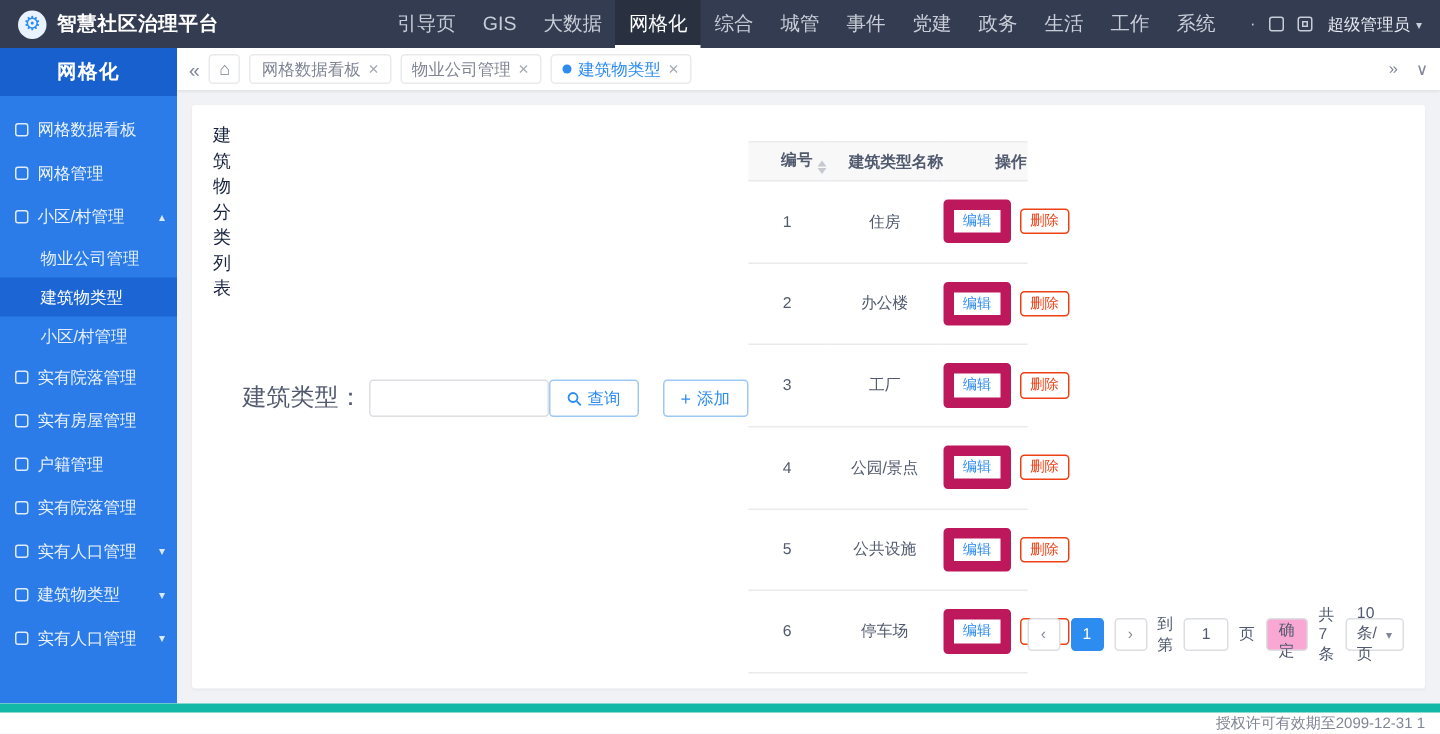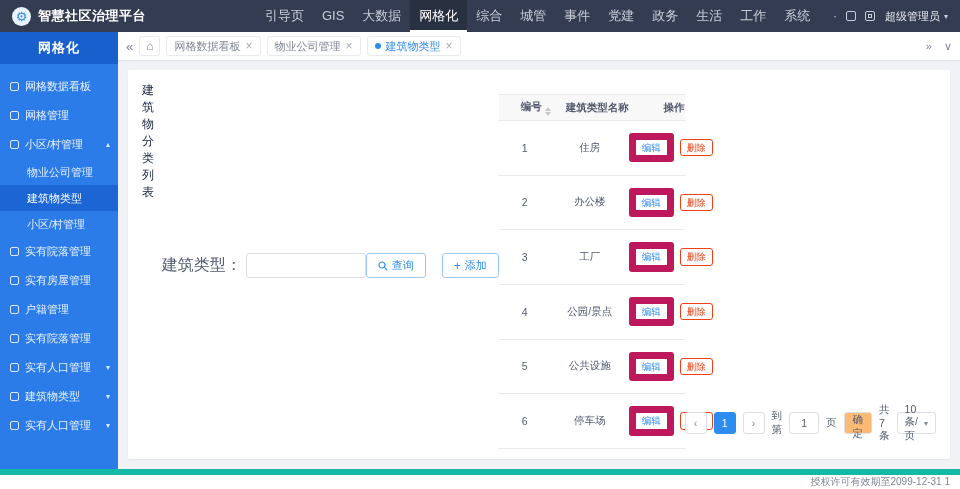--- a/index.html
+++ b/index.html
@@ -71,21 +71,21 @@
   .sort .down{border-top:4px solid #c5c8ce;}
   .mini-btn{display:inline-block;padding:1px 6px;font-size:9.5px;border-radius:3px;background:#fff;cursor:pointer;line-height:1.4;}
   .mini-btn.edit{border:7px solid #be185d;color:#2d8cf0;margin-right:6px;}
   .mini-btn.del{border:1px solid #ed4014;color:#ed4014;}
 
   
   .pagination{margin-top:auto;padding:12px 0 6px;display:flex;align-items:center;justify-content:center;gap:7px;font-size:10.5px;color:#515a6e;}
   .pg-box{min-width:22px;height:22px;border:1px solid #dcdee2;border-radius:3px;background:#fff;display:inline-flex;align-items:center;justify-content:center;color:#808695;cursor:pointer;padding:0 4px;}
   .pg-box.current{background:#2d8cf0;border-color:#2d8cf0;color:#fff;}
   .pg-jump-input{width:30px;height:22px;border:1px solid #dcdee2;border-radius:3px;text-align:center;font-size:10.5px;color:#515a6e;outline:none;}
-  .pg-confirm{height:22px;padding:0 8px;border:1px solid #dcdee2;border-radius:3px;background:#fdba74;color:#515a6e;font-size:10.5px;cursor:pointer;}
+  .pg-confirm{height:22px;padding:0 8px;border:1px solid #dcdee2;border-radius:3px;background:#f9a8d4;color:#515a6e;font-size:10.5px;cursor:pointer;}
   .pg-size{height:22px;border:1px solid #dcdee2;border-radius:3px;background:#fff;display:inline-flex;align-items:center;gap:6px;padding:0 7px;cursor:pointer;}
   .pg-size .caret{font-size:8px;color:#808695;}
 
   
   .footer{flex:0 0 18px;background:#fff;border-top:6px solid #14b8a6;display:flex;align-items:center;justify-content:flex-end;padding-right:10px;font-size:10px;color:#808695;}
 </style>
 </head>
 <body>
 
 <div class="app">

